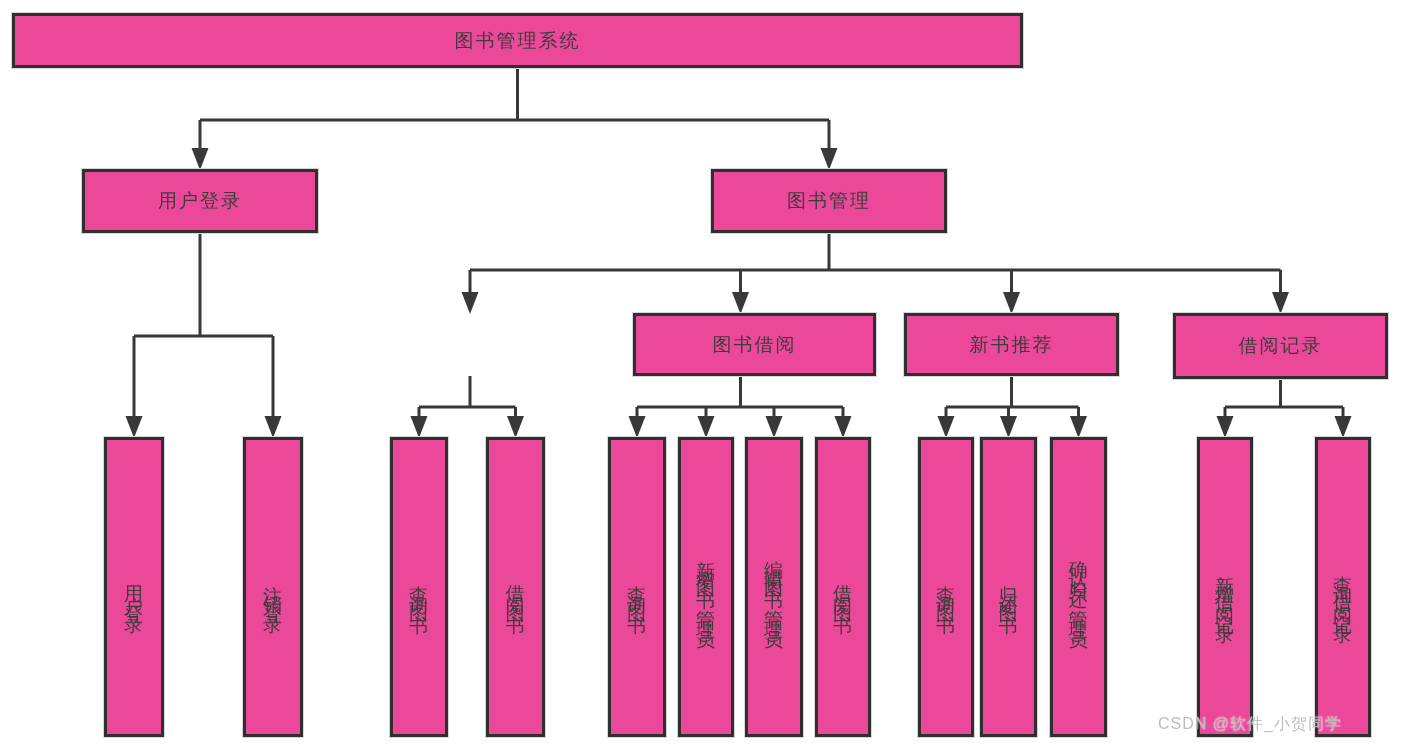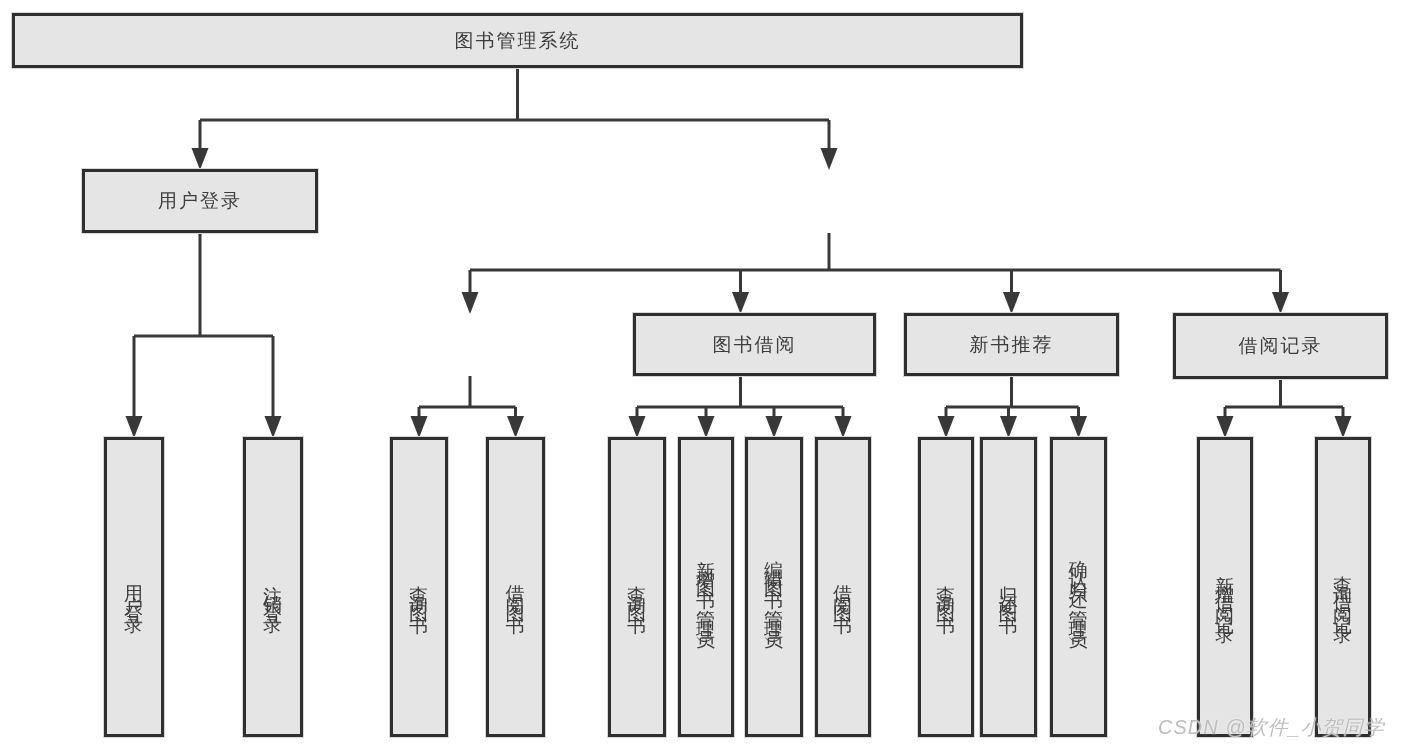--- a/index.html
+++ b/index.html
@@ -17,47 +17,46 @@
     font-family:"Liberation Sans","DejaVu Sans",sans-serif;
     overflow:hidden;
   }
   svg.wires{position:absolute;left:0;top:0;width:1405px;height:747px;}
   svg.wires path{stroke:var(--line);stroke-width:3;fill:none;}
   svg.wires polygon{fill:var(--line);stroke:none;}
   .box{
     position:absolute;
     box-sizing:border-box;
     border:3px solid var(--border);
-    background:#e5e5e5;
+    background:#ec4899;
     color:var(--text);
     display:flex;align-items:center;justify-content:center;
     box-shadow:0 0 0 1px #d7d7d7;
   }
   .box.h{
     font-size:19px;
     letter-spacing:2px;
     text-align:center;
   }
   .box.v{
     font-size:19px;
     writing-mode:vertical-rl;
     text-orientation:mixed;
     letter-spacing:10px;
     line-height:1;
     padding-top:6px;
   }
   .watermark{
     position:absolute;
     left:1158px;top:714px;
-    font-size:20px;
+    font-size:16px;
     color:var(--watermark);
     letter-spacing:1px;
     white-space:nowrap;
     text-shadow:0 0 2px rgba(255,255,255,.8);
-    font-style:italic;
   }
 </style>
 </head>
 <body>
 
 <div class="stage">
 
   <svg class="wires" viewBox="0 0 1405 747" xmlns="http://www.w3.org/2000/svg">
 
     <g>
@@ -130,20 +129,21 @@
       <path d="M1225 407 V417"></path>
       <path d="M1343 407 V417"></path>
       <polygon points="1216.5,416 1233.5,416 1225,438"></polygon>
       <polygon points="1334.5,416 1351.5,416 1343,438"></polygon>
     </g>
   </svg>
 
   <div class="box h" style="left:12px;top:13px;width:1011px;height:55px">图书管理系统</div>
 
   <div class="box h" style="left:82px;top:169px;width:236px;height:64px">用户登录</div>
+  <div class="box h" style="left:711px;top:169px;width:236px;height:64px">图书管理</div>
 
   <div class="box h" style="left:633px;top:313px;width:243px;height:63px">图书借阅</div>
   <div class="box h" style="left:904px;top:313px;width:215px;height:63px">新书推荐</div>
   <div class="box h" style="left:1173px;top:313px;width:215px;height:66px">借阅记录</div>
 
   <div class="box v" style="left:104px;top:437px;width:60px;height:300px">用户登录</div>
   <div class="box v" style="left:243px;top:437px;width:60px;height:300px">注销登录</div>
 
   <div class="box v" style="left:390px;top:437px;width:58px;height:300px">查询图书</div>
   <div class="box v" style="left:486px;top:437px;width:59px;height:300px">借阅图书</div>

